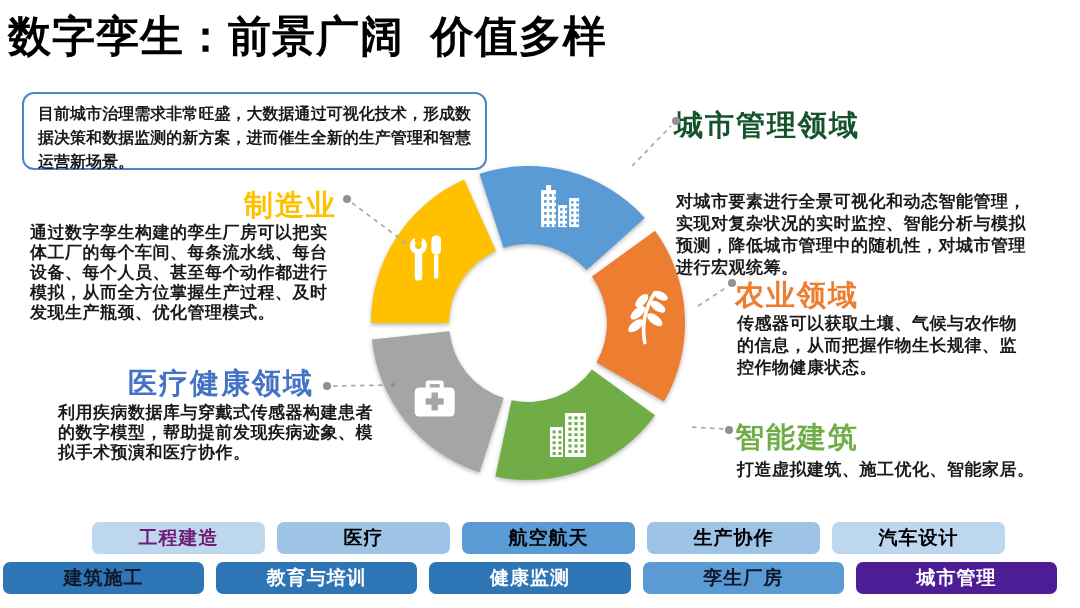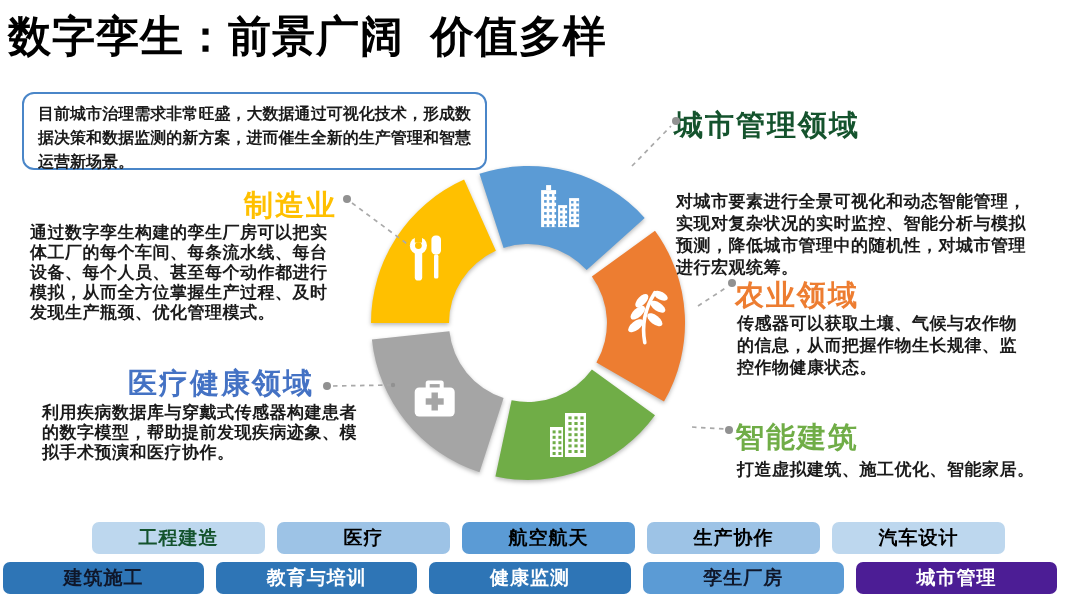--- a/index.html
+++ b/index.html
@@ -36,21 +36,21 @@
   <div class="abs" id="page-title">数字孪生：前景广阔 价值多样</div>
 
   <div class="abs" id="intro-box" style="border-color: rgb(74, 134, 200);">
     <span>目前城市治理需求非常旺盛，大数据通过可视化技术，形成数据决策和数据监测的新方案，进而催生全新的生产管理和智慧运营新场景。</span>
   </div>
 
   <div class="abs section-title" style="left: 244px; top: 186px; color: rgb(255, 192, 0);">制造业</div>
   <div class="abs section-body lh20" style="left:30px;top:224px;width:312px;">通过数字孪生构建的孪生厂房可以把实体工厂的每个车间、每条流水线、每台设备、每个人员、甚至每个动作都进行模拟，从而全方位掌握生产过程、及时发现生产瓶颈、优化管理模式。</div>
 
   <div class="abs section-title" style="left: 128px; top: 364px; color: rgb(68, 114, 196);">医疗健康领域</div>
-  <div class="abs section-body lh20" style="left:42px;top:404px;width:320px;">利用疾病数据库与穿戴式传感器构建患者的数字模型，帮助提前发现疾病迹象、模拟手术预演和医疗协作。</div>
+  <div class="abs section-body lh20" style="left:58px;top:404px;width:320px;">利用疾病数据库与穿戴式传感器构建患者的数字模型，帮助提前发现疾病迹象、模拟手术预演和医疗协作。</div>
 
   <div class="abs section-title" style="left: 674px; top: 106px; color: #14532d;">城市管理领域</div>
   <div class="abs section-body lh22" style="left:676px;top:148px;width:358px;margin-top:44px;">对城市要素进行全景可视化和动态智能管理，实现对复杂状况的实时监控、智能分析与模拟预测，降低城市管理中的随机性，对城市管理进行宏观统筹。</div>
 
   <div class="abs section-title" style="left: 735px; top: 276px; color: rgb(237, 125, 49);">农业领域</div>
   <div class="abs section-body lh22" style="left:737px;top:314px;width:295px;">传感器可以获取土壤、气候与农作物的信息，从而把握作物生长规律、监控作物健康状态。</div>
 
   <div class="abs section-body lh22" style="left:737px;top:460px;width:340px;">打造虚拟建筑、施工优化、智能家居。</div>
   <div class="abs section-title" style="left: 735px; top: 418px; color: rgb(112, 173, 71);">智能建筑</div>
 
@@ -180,21 +180,21 @@
       <circle cx="347" cy="199" r="4"></circle>
       <circle cx="327" cy="386" r="4"></circle>
       <circle cx="676" cy="121" r="4"></circle>
       <circle cx="732" cy="283" r="4"></circle>
       <circle cx="729" cy="430" r="4"></circle>
       <circle cx="393" cy="385" r="2.2"></circle>
     </g>
   </svg>
 
   <div class="abs tag-row" style="left:92px;top:522px;width:913px;">
-    <div class="tag" style="background: rgb(189, 215, 238); color: #14532d;">工程建造</div>
+    <div class="tag" style="background: rgb(189, 215, 238); color: #701a75;">工程建造</div>
     <div class="tag" style="background: rgb(157, 195, 230); color: rgb(0, 0, 0);">医疗</div>
     <div class="tag" style="background: rgb(91, 155, 213); color: rgb(0, 0, 0);">航空航天</div>
     <div class="tag" style="background: rgb(157, 195, 230); color: rgb(0, 0, 0);">生产协作</div>
     <div class="tag" style="background: rgb(189, 215, 238); color: rgb(0, 0, 0);">汽车设计</div>
   </div>
   <div class="abs tag-row" style="left:3px;top:562px;width:1054px;">
     <div class="tag" style="background: rgb(46, 117, 182); color: #0f172a;">建筑施工</div>
     <div class="tag" style="background: rgb(46, 117, 182); color: rgb(255, 255, 255);">教育与培训</div>
     <div class="tag" style="background: rgb(46, 117, 182); color: rgb(255, 255, 255);">健康监测</div>
     <div class="tag" style="background: rgb(91, 155, 213); color: #0f172a;">孪生厂房</div>

